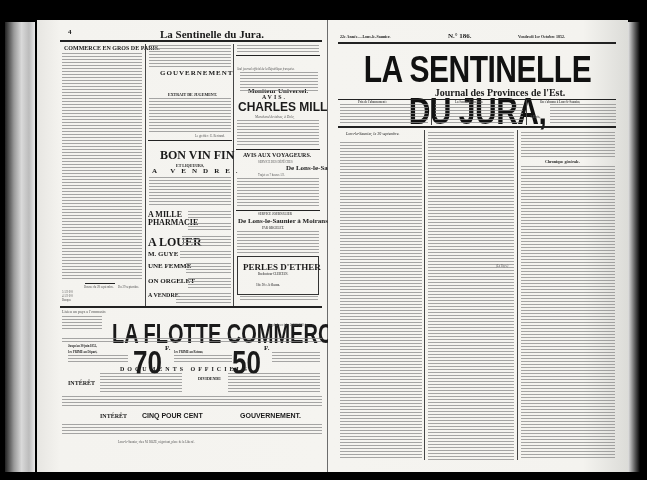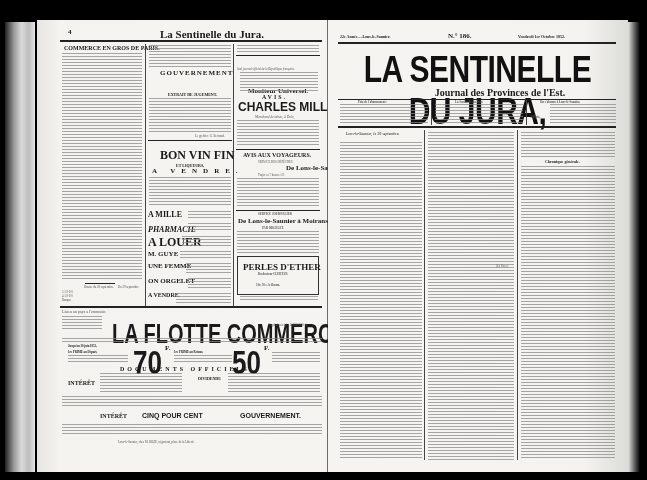--- a/index.html
+++ b/index.html
@@ -55,21 +55,21 @@
 <div class="bold-h" style="left:168px;top:92px;font-size:4px;">EXTRAIT DE JUGEMENT.</div>
 <div class="lines" style="left:149px;top:98px;width:82px;height:36px;"></div>
 <div class="txt" style="left:195px;top:134px;">Le greffier : E. Bertrand.</div>
 <div class="rule" style="left:148px;top:140px;width:84px;"></div>
 <div class="bold-h" style="left:160px;top:148px;font-size:12px;">BON VIN FIN</div>
 <div class="bold-h" style="left:176px;top:163px;font-size:4px;">ET LIQUEURS,</div>
 <div class="bold-h" style="left:152px;top:167px;font-size:7px;letter-spacing:6px;">A VENDRE.</div>
 <div class="lines" style="left:149px;top:177px;width:82px;height:30px;"></div>
 <div class="bold-h" style="left:148px;top:210px;font-size:8px;">A MILLE</div>
 <div class="lines" style="left:188px;top:211px;width:43px;height:8px;"></div>
-<div class="bold-h" style="left:148px;top:225px;font-size:8px;font-style:italic;">PHARMACIE</div>
+<div class="bold-h" style="left:148px;top:218px;font-size:8px;">PHARMACIE</div>
 <div class="lines" style="left:188px;top:223px;width:43px;height:8px;"></div>
 <div class="bold-h" style="left:148px;top:235px;font-size:12px;">A LOUER</div>
 <div class="lines" style="left:182px;top:236px;width:49px;height:10px;"></div>
 <div class="bold-h" style="left:148px;top:250px;font-size:7px;">M. GUYE</div>
 <div class="lines" style="left:180px;top:251px;width:51px;height:8px;"></div>
 <div class="bold-h" style="left:148px;top:262px;font-size:7px;">UNE FEMME</div>
 <div class="lines" style="left:186px;top:263px;width:45px;height:10px;"></div>
 <div class="bold-h" style="left:148px;top:277px;font-size:7px;">ON ORGELET</div>
 <div class="lines" style="left:188px;top:278px;width:43px;height:10px;"></div>
 <div class="bold-h" style="left:148px;top:292px;font-size:6px;">A VENDRE.</div>

